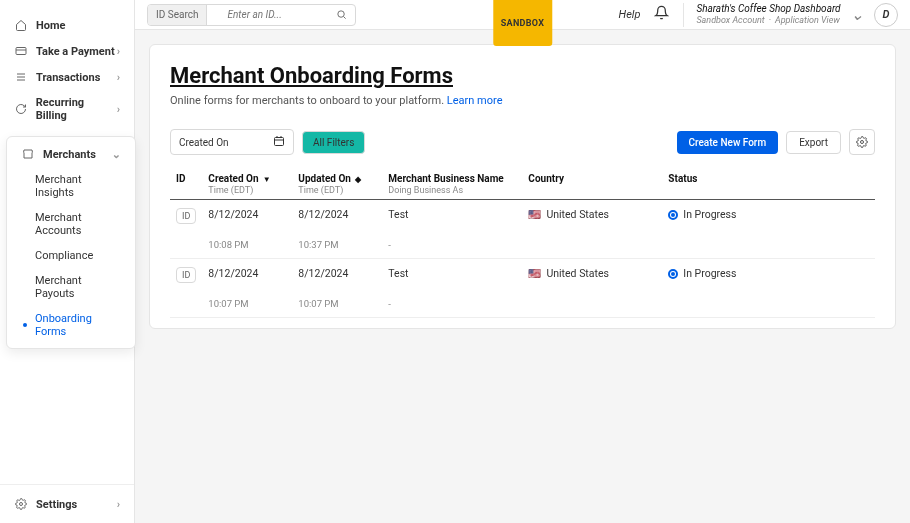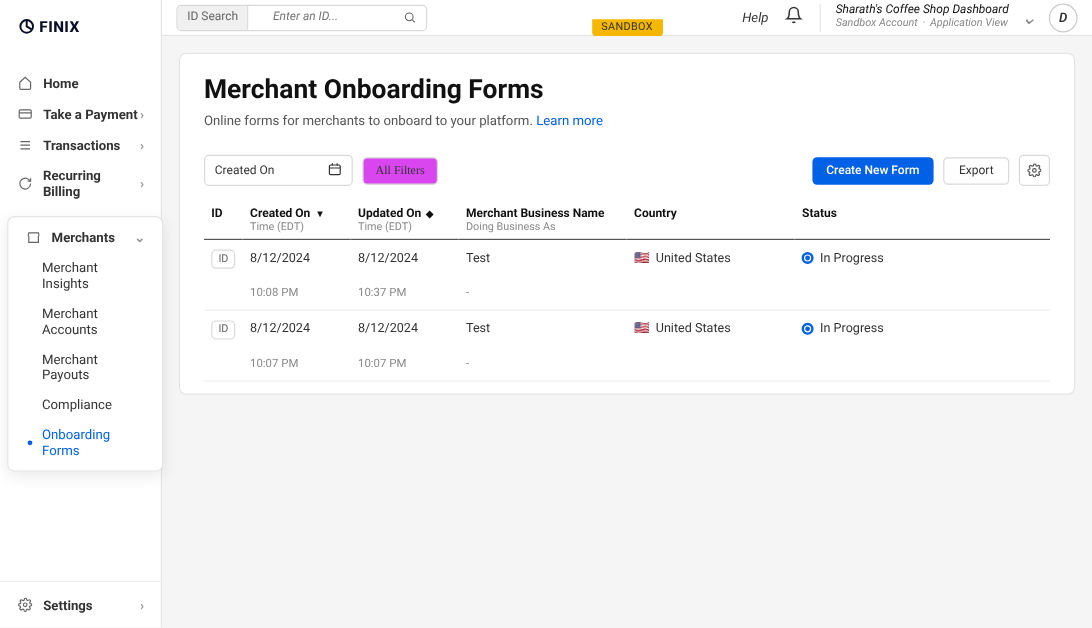--- a/index.html
+++ b/index.html
@@ -12,48 +12,48 @@
 .nav-item .icon-slot { width: 14px; height: 14px; margin-right: 8px; display: inline-flex; align-items: center; justify-content: center; color: #666; }
 .nav-item .chev { margin-left: auto; color: #999; }
 .submenu { position: absolute; left: 6px; right: -2px; top: 136px; background: #fff; border: 1px solid #e5e5e5; border-radius: 6px; box-shadow: 0 4px 12px rgba(0,0,0,0.08); padding: 4px 0; z-index: 5; }
 .submenu .nav-item { padding: 6px 14px; }
 .submenu .sub-item { padding: 6px 14px 6px 28px; font-size: 11px; color: #333; cursor: pointer; }
 .submenu .sub-item.active { color: #0060e6; position: relative; }
 .submenu .sub-item.active::before { content: ""; position: absolute; left: 16px; top: 50%; width: 4px; height: 4px; background: #0060e6; border-radius: 50%; transform: translateY(-50%); }
 .nav-bottom { border-top: 1px solid #eee; padding: 6px 0; }
 .main { flex: 1; display: flex; flex-direction: column; background: #f5f5f5; }
 .topbar { height: 30px; background: #fff; border-bottom: 1px solid #e5e5e5; display: flex; align-items: center; padding: 0 12px; position: relative; }
-.sandbox-badge { position: absolute; left: 50%; top: 16px; transform: translateX(-50%); background: #f5b700; color: #333; font-size: 9px; font-weight: 400; padding: 2px 8px; border-radius: 0 0 3px 3px; letter-spacing: 0.3px; }
+.sandbox-badge { position: absolute; left: 50%; top: 0; transform: translateX(-50%); background: #f5b700; color: #333; font-size: 9px; font-weight: 700; padding: 18px 8px; border-radius: 0 0 3px 3px; letter-spacing: 0.3px; }
 .search-wrap { display: flex; align-items: center; background: #fff; border: 1px solid #d9d9d9; border-radius: 4px; overflow: hidden; height: 22px; }
 .search-wrap .prefix { background: #f0f0f0; padding: 0 8px; font-size: 10px; color: #666; height: 100%; display: flex; align-items: center; border-right: 1px solid #d9d9d9; }
 .search-wrap input { border: none; outline: none; font-size: 10px; padding: 0 20px; width: 120px; height: 100%; font-style: italic; }
 .search-wrap .search-btn { width: 28px; height: 100%; display: flex; align-items: center; justify-content: center; color: #666; cursor: pointer; }
 .topbar-right { margin-left: auto; display: flex; align-items: center; gap: 14px; font-style: italic; }
 .help-link { font-size: 11px; color: #333; cursor: pointer; }
 .bell { cursor: pointer; color: #333; }
 .account-block { border-left: 1px solid #e5e5e5; padding-left: 12px; display: flex; align-items: center; gap: 10px; }
 .account-text { display: flex; flex-direction: column; line-height: 1.2; }
 .account-text .line1 { font-size: 10px; color: #111; }
 .account-text .line2 { font-size: 9px; color: #888; }
 .account-text .line2 .dot { margin: 0 4px; }
 .account-chev { color: #888; cursor: pointer; }
 .avatar { width: 24px; height: 24px; border-radius: 50%; border: 1px solid #ccc; display: flex; align-items: center; justify-content: center; font-size: 11px; font-weight: 600; color: #333; background: #fff; cursor: pointer; }
 .content { padding: 14px; }
 .card { background: #fff; border: 1px solid #e5e5e5; border-radius: 6px; padding: 18px 20px 10px; }
-.page-title { font-size: 22px; font-weight: 700; color: #111; margin-bottom: 6px; }
+.page-title { font-size: 22px; font-weight: 700; color: #111; margin-bottom: 6px; text-decoration: underline; }
 .page-sub { font-size: 11px; color: #555; margin-bottom: 22px; }
 .page-sub a { color: #0060e6; text-decoration: none; }
 .toolbar { display: flex; align-items: center; gap: 8px; margin-bottom: 10px; }
 .seg-group { display: flex; border: 1px solid #d9d9d9; border-radius: 4px; overflow: hidden; }
 .seg-btn { padding: 5px 10px; font-size: 10px; color: #333; background: #fff; cursor: pointer; border-right: 1px solid #d9d9d9; }
 .seg-btn:last-child { border-right: none; }
 .seg-btn.active { background: #f0f0f0; font-weight: 600; }
 .date-filter { display: flex; align-items: center; border: 1px solid #d9d9d9; border-radius: 4px; padding: 0 8px; height: 26px; width: 124px; justify-content: space-between; cursor: pointer; }
 .date-filter span { font-size: 10px; color: #333; }
-.all-filters { border: 1px solid #d9d9d9; border-radius: 4px; padding: 5px 10px; font-size: 10px; color: #333; cursor: pointer; background: #d946ef; font-family: Liberation Serif, serif; }
+.all-filters { border: 1px solid #d9d9d9; border-radius: 4px; padding: 5px 10px; font-size: 10px; color: #333; cursor: pointer; background: #14b8a6; }
 .spacer { flex: 1; }
 .primary-btn { background: #0060e6; color: #fff; border: none; border-radius: 4px; padding: 6px 12px; font-size: 10px; font-weight: 500; cursor: pointer; }
 .export-btn { border: 1px solid #d9d9d9; background: #fff; border-radius: 4px; padding: 5px 12px; font-size: 10px; color: #333; cursor: pointer; }
 .gear-btn { border: 1px solid #d9d9d9; background: #fff; border-radius: 4px; width: 26px; height: 26px; display: flex; align-items: center; justify-content: center; cursor: pointer; color: #555; }
 .table { width: 100%; border-collapse: collapse; }
 .table th { text-align: left; font-size: 10px; font-weight: 700; color: #111; padding: 8px 6px 4px; border-bottom: 1px solid #555; vertical-align: top; }
 .table th .sub { display: block; font-weight: 400; color: #888; font-size: 9px; margin-top: 1px; }
 .table th .sort-arrow { display: inline-block; margin-left: 4px; font-size: 8px; vertical-align: middle; }
 .table td { font-size: 10.5px; color: #333; padding: 8px 6px; border-bottom: 1px solid #eee; vertical-align: top; }
 .table td .sub { display: block; color: #888; font-size: 9.5px; margin-top: 18px; }
@@ -61,29 +61,20 @@
 .id-chip { display: inline-flex; align-items: center; justify-content: center; border: 1px solid #d9d9d9; border-radius: 4px; font-size: 9px; color: #666; padding: 2px 5px; cursor: pointer; }
 .flag { margin-right: 5px; }
 .status { display: inline-flex; align-items: center; gap: 5px; }
 .status .dot { width: 10px; height: 10px; border-radius: 50%; border: 2px solid #0060e6; position: relative; }
 .status .dot::after { content: ""; position: absolute; left: 1px; top: 1px; width: 4px; height: 4px; border-radius: 50%; background: #0060e6; }
 </style>
 </head>
 <body>
 
 <div class="sidebar">
-  <div class="logo-area">
-    <svg viewBox="0 0 90 24" width="72">
-        <g fill="#0a0e27">
-          <circle cx="8" cy="12" r="7" fill="none" stroke="#0a0e27" stroke-width="2.2"></circle>
-          <path d="M8 5 L8 12 L13 15" stroke="#0a0e27" stroke-width="2.2" fill="none" stroke-linecap="round"></path>
-          <text x="22" y="18" font-family="Arial" font-size="17" font-weight="800" letter-spacing="0.5">FINIX</text>
-        </g>
-      </svg>
-  </div>
   <div class="nav">
     <div class="nav-item">
       <span class="icon-slot">
           <svg width="12" height="12" viewBox="0 0 24 24" fill="none" stroke="currentColor" stroke-width="2">
             <path d="M3 11l9-8 9 8v10a2 2 0 01-2 2H5a2 2 0 01-2-2z"></path>
           </svg>
         </span>
       <span>Home</span>
     </div>
     <div class="nav-item">
@@ -124,22 +115,22 @@
             <svg width="12" height="12" viewBox="0 0 24 24" fill="none" stroke="currentColor" stroke-width="2">
               <path d="M3 9l1-5h16l1 5"></path>
               <path d="M4 9v11h16V9"></path>
             </svg>
           </span>
         <span>Merchants</span>
         <span class="chev">⌄</span>
       </div>
       <div class="sub-item">Merchant Insights</div>
       <div class="sub-item">Merchant Accounts</div>
+      <div class="sub-item">Compliance</div>
       <div class="sub-item">Merchant Payouts</div>
-      <div class="sub-item">Compliance</div>
       <div class="sub-item active">Onboarding Forms</div>
     </div>
 
     <div style="height:118px"></div>
 
     <div class="nav-item">
       <span class="icon-slot">
           <svg width="12" height="12" viewBox="0 0 24 24" fill="none" stroke="currentColor" stroke-width="2">
             <rect x="7" y="2" width="10" height="20" rx="2"></rect>
             <line x1="11" y1="18" x2="13" y2="18"></line>

